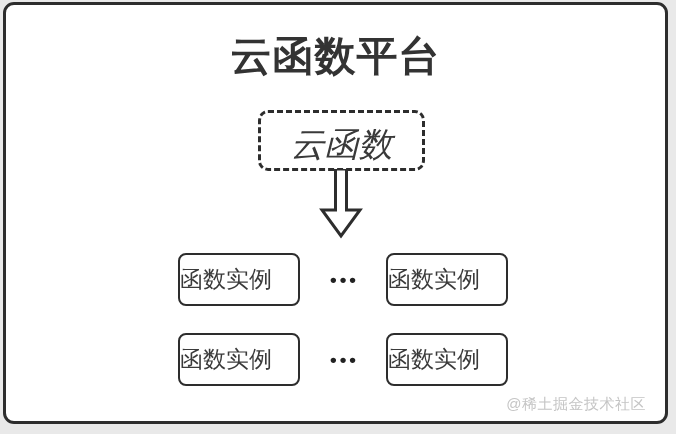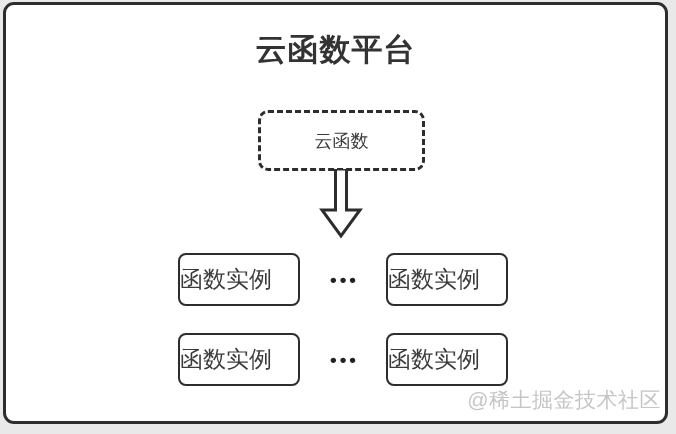--- a/index.html
+++ b/index.html
@@ -32,39 +32,40 @@
     background: var(--card-bg);
     border: 3px solid var(--border);
     border-radius: 11px;
   }
   .title {
     position: absolute;
     left: 0;
     top: 24px;
     width: 100%;
     text-align: center;
-    font-size: 31px;
+    font-size: 41px;
     font-weight: 700;
     color: var(--title-text);
     letter-spacing: 1px;
   }
   .dashed-box {
     position: absolute;
     left: 252px; 
     top: 105px;  
     width: 167px;
     height: 61px;
     border: 3px dashed var(--border);
     border-radius: 10px;
     background: var(--card-bg);
     display: flex;
-    align-items: center;
+    align-items: flex-end;
     justify-content: center;
-    font-size: 18px;
+    font-size: 34px;
     color: var(--box-text);
+    font-style: italic;
   }
   .arrow {
     position: absolute;
     left: 313px; 
     top: 164px;  
     width: 44px;
     height: 70px;
   }
   .inst-box {
     position: absolute;
@@ -92,23 +93,23 @@
     align-items: center;
     justify-content: center;
     font-size: 19px;
     font-weight: 700;
     letter-spacing: 3px;
     color: var(--dots);
     text-indent: 3px; 
   }
   .watermark {
     position: absolute;
-    right: 4px;
+    right: 19px;
     bottom: 7px;
-    font-size: 21px;
+    font-size: 15px;
     color: var(--watermark);
     letter-spacing: 0.5px;
   }
 </style>
 </head>
 <body>
 
 <div class="canvas">
   <div class="card">
 

